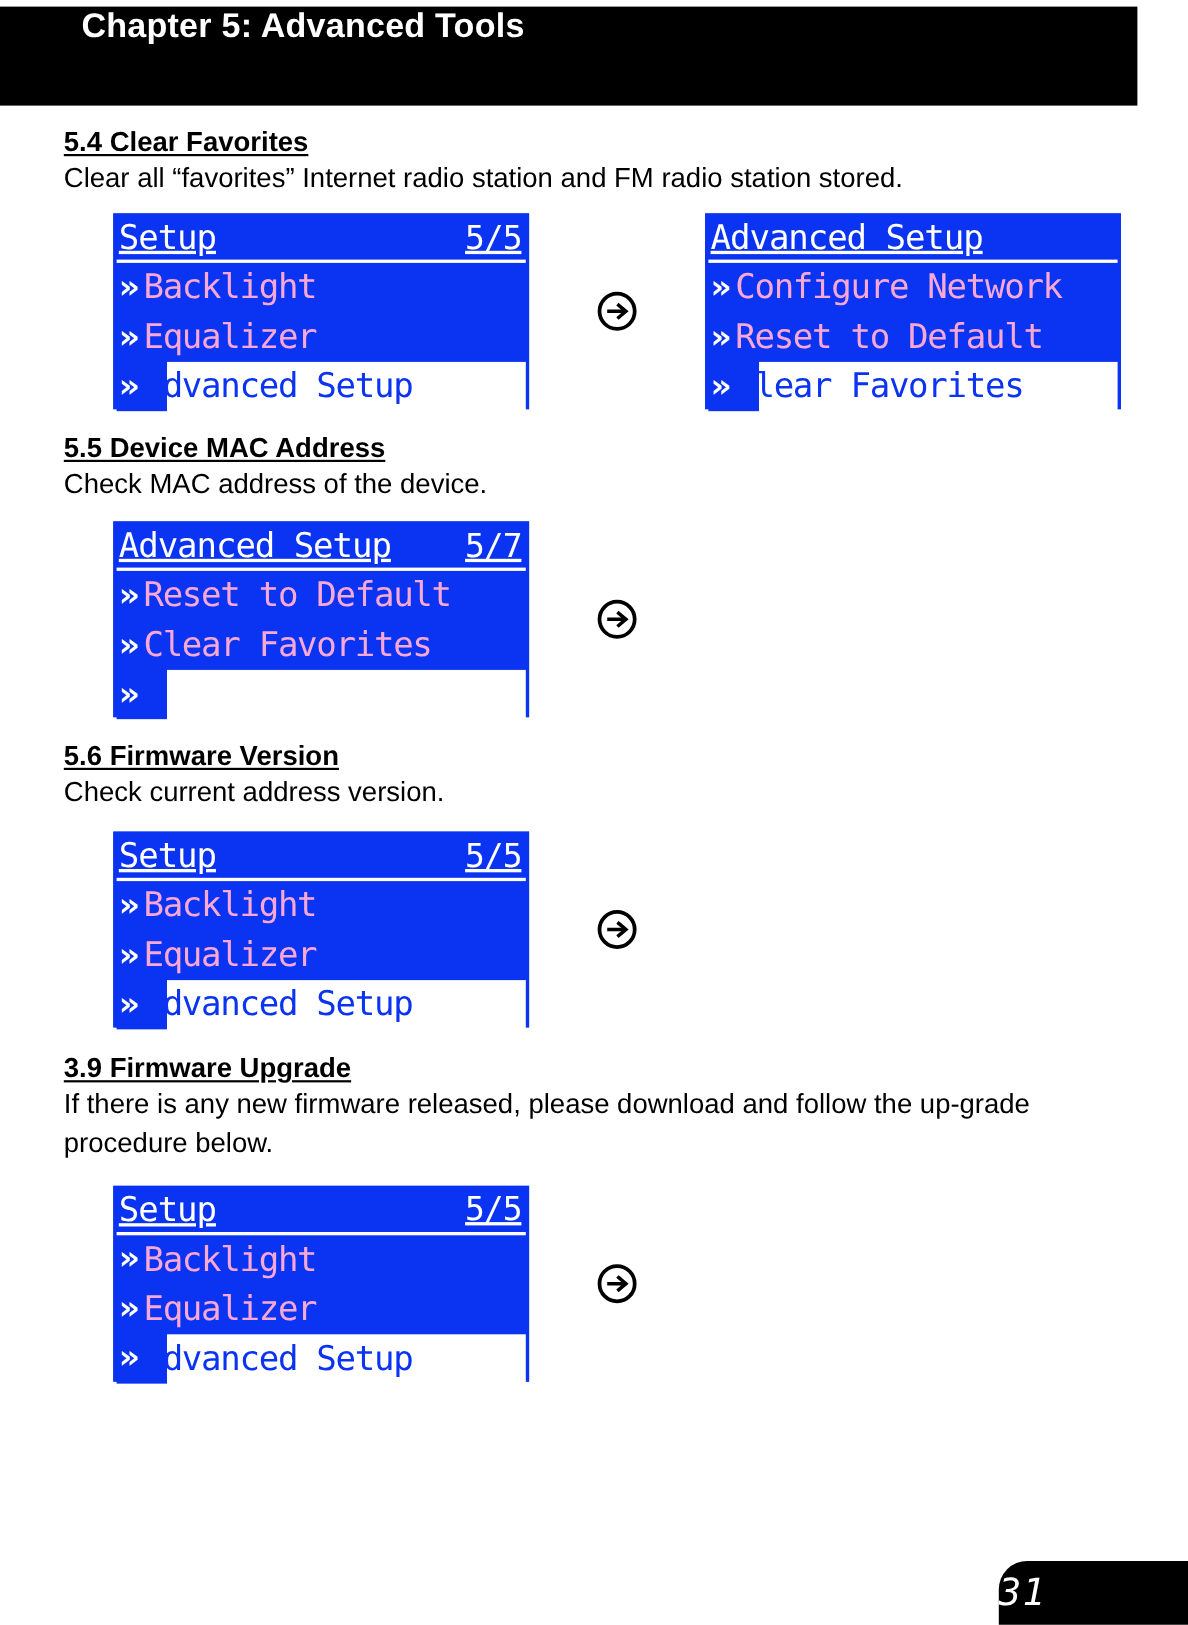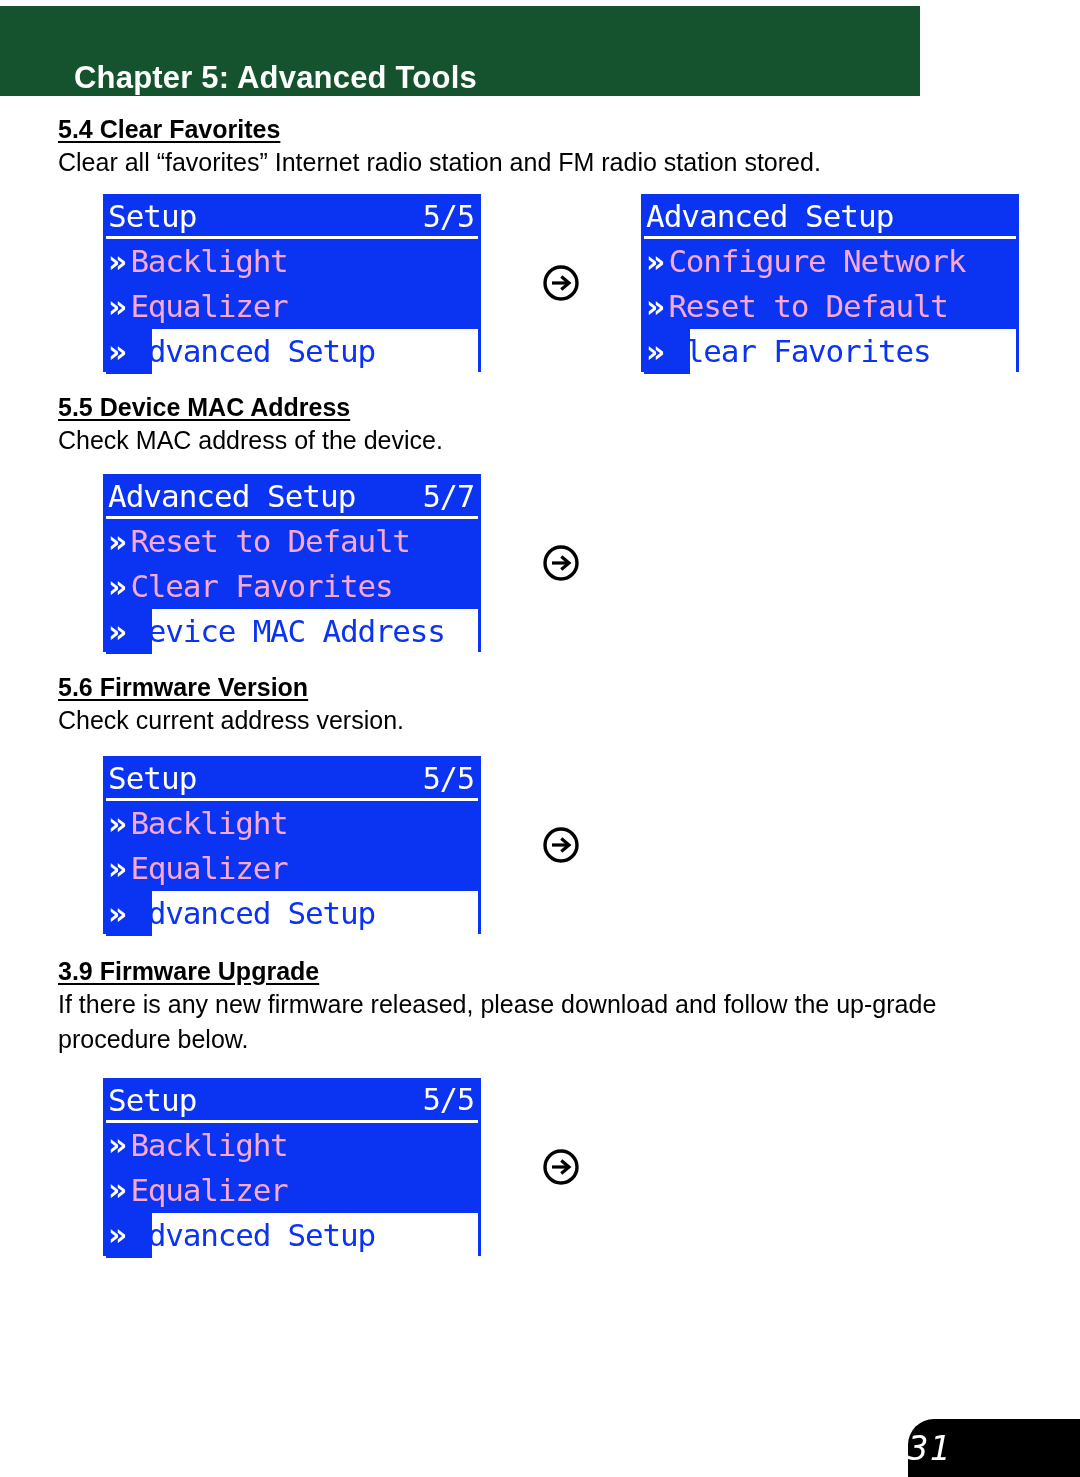--- a/index.html
+++ b/index.html
@@ -14,25 +14,25 @@
     overflow: hidden;
     font-family: "Liberation Sans", sans-serif;
     color: #000000;
   }
 
   
   .chapter-bar {
     position: absolute;
     left: 0;
     top: 6px;
-    width: 920px;
+    width: 1034px;
     height: 90px;
-    background: #14532d;
-    display: flex;
-    align-items: flex-end;
+    background: #000000;
+    display: flex;
+    align-items: flex-start;
   }
   .chapter-title {
     color: #ffffff;
     font-size: 31px;
     font-weight: bold;
     letter-spacing: 0.2px;
     margin-left: 74px;
     white-space: nowrap;
   }
 
@@ -100,20 +100,21 @@
     flex: none;
   }
   .lcd-title,
   .lcd-page {
     color: #ffffff;
     font-size: 31px;
     line-height: 1;
     letter-spacing: -1px;
     white-space: nowrap;
     font-family: "DejaVu Sans Mono", monospace;
+    text-decoration: underline;
   }
   .lcd-page { font-size: 30px; }
 
   .lcd-items {
     flex: 1 1 auto;
     display: flex;
     flex-direction: column;
     justify-content: flex-start;
   }
 
@@ -276,21 +277,20 @@
             <div class="lcd-item">
               <span class="chev">»</span>
               <span class="lbl">Reset to Default</span>
             </div>
             <div class="lcd-item">
               <span class="chev">»</span>
               <span class="lbl">Clear Favorites</span>
             </div>
             <div class="lcd-item selected">
               <span class="chev">»</span>
-              <span class="lbl">Device MAC Address</span>
             </div>
           </div>
         </div>
       </div>
 
       <div class="arrow-slot">
         <svg class="arrow-icon" viewBox="0 0 40 40">
           <circle cx="20" cy="20" r="16" fill="none" stroke="#000" stroke-width="3.4"></circle>
           <line x1="11" y1="20" x2="27" y2="20" stroke="#000" stroke-width="3.2"></line>
           <polyline points="21.5,14.5 28,20 21.5,25.5" fill="none" stroke="#000" stroke-width="3.2" stroke-linecap="square" stroke-linejoin="miter"></polyline>

